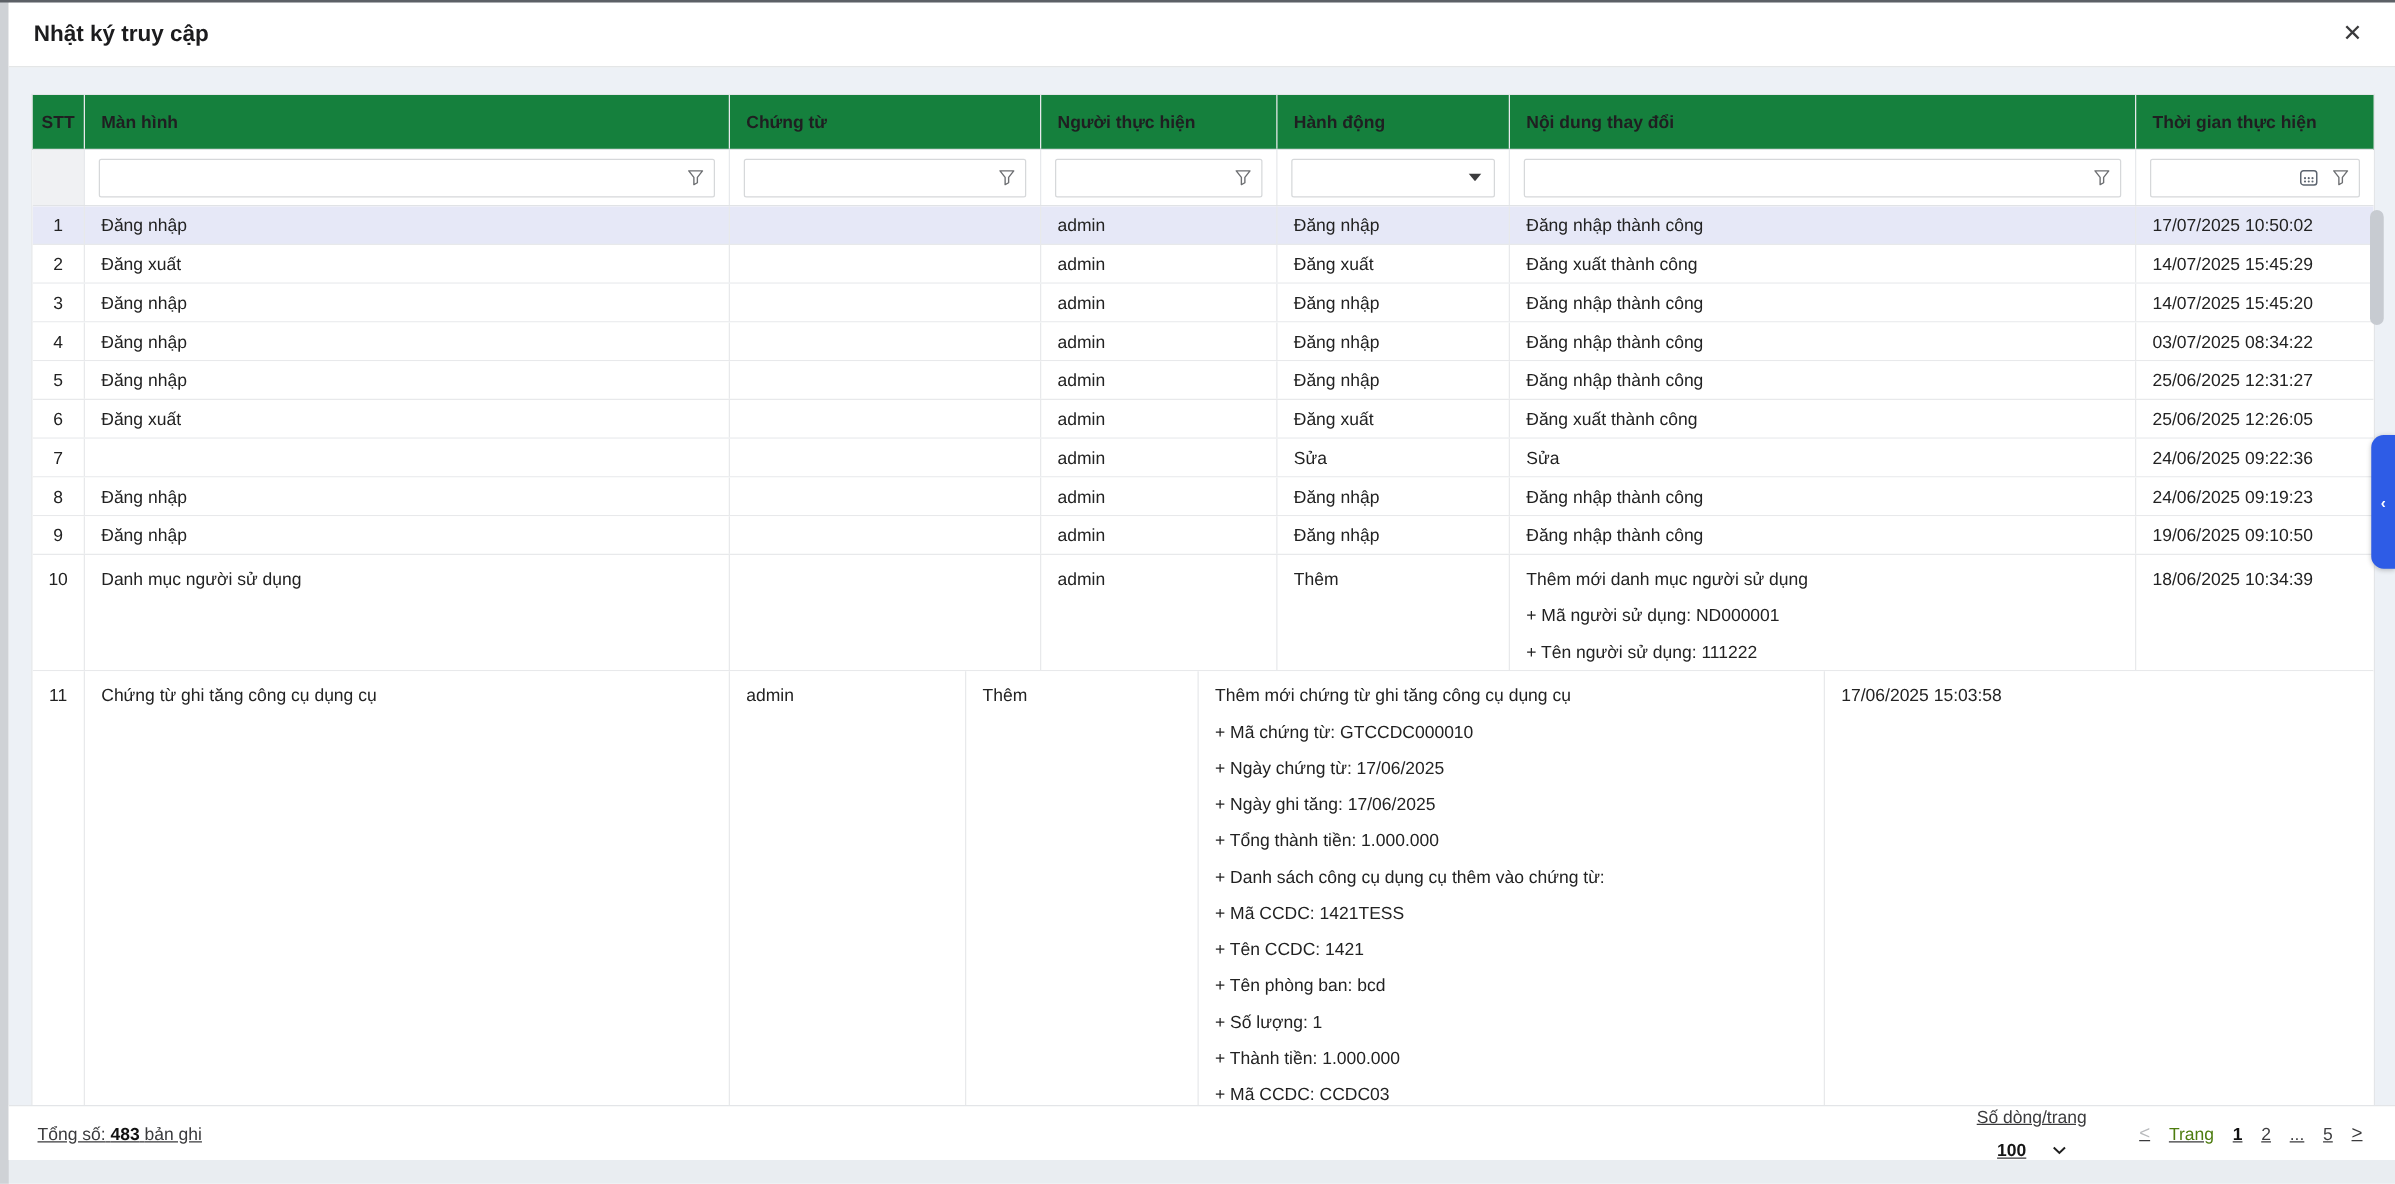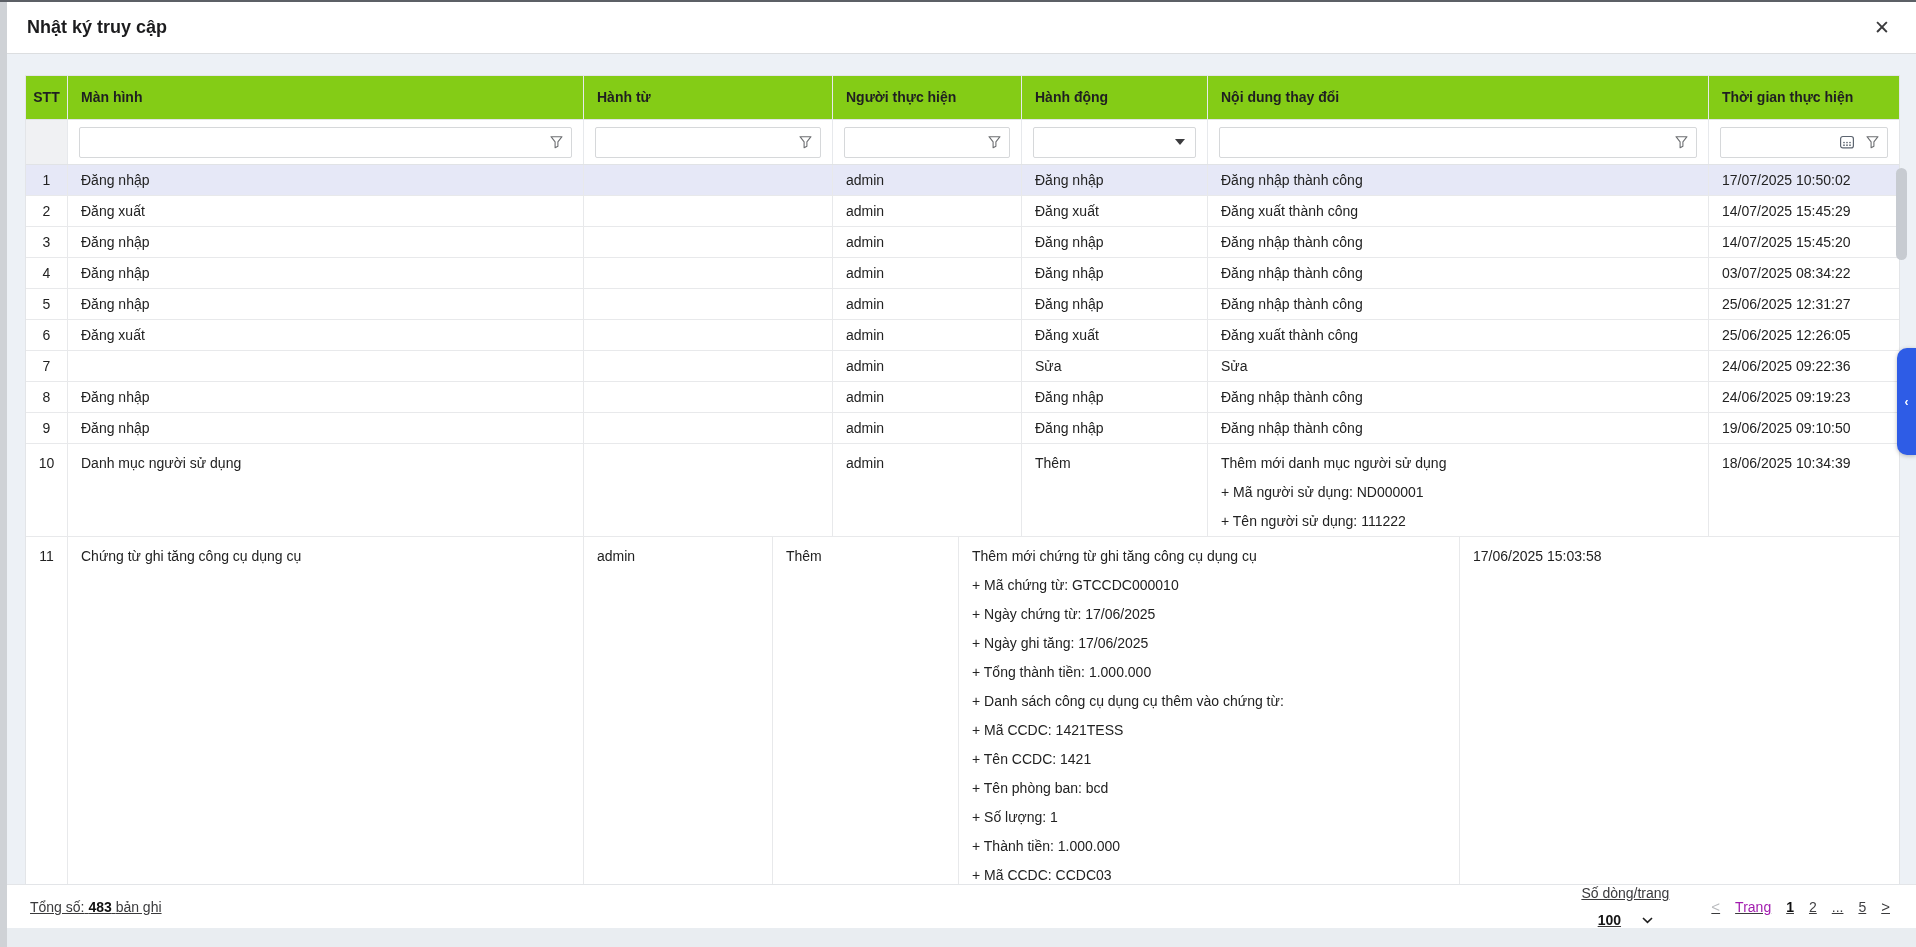--- a/index.html
+++ b/index.html
@@ -18,21 +18,21 @@
   .titlebar { flex:0 0 52px; border-bottom:1px solid #dcdee0; display:flex; align-items:center;
               padding:0 26px 0 20px; background:#fff; }
   .title { font-size:18px; font-weight:700; color:#1c1c1e; }
   .close { margin-left:auto; font-size:19px; color:#3a3a3c; cursor:pointer; line-height:1; }
 
   
   .content { flex:1 1 auto; background:#edf1f6; padding:21px 16px 0 18px; overflow:hidden; }
   .card { background:#fff; border:1px solid #e3e5e8; border-bottom:none; height:100%;
           overflow:hidden; display:flex; flex-direction:column; }
 
-  .thead { display:flex; background:#84cc16; border-bottom:1px solid #e1e3e6; flex:0 0 44px; }
+  .thead { display:flex; background:#15803d; border-bottom:1px solid #e1e3e6; flex:0 0 44px; }
   .th { font-weight:700; font-size:14px; color:#1f1f21; line-height:43px; padding:0 13px;
         border-right:1px solid #e7e9ec; white-space:nowrap; overflow:hidden; }
   .th:last-child { border-right:none; }
   .th.col0 { text-align:center; padding:0 4px; }
 
   .frow { display:flex; border-bottom:1px solid #e1e3e6; flex:0 0 45px; background:#fff; }
   .fcell { position:relative; border-right:1px solid #e7e9ec; display:flex; align-items:center; padding:0 11px; }
   .fcell:last-child { border-right:none; }
   .fcell.none { background:#f0f1f3; padding:0; }
   .fbox { position:relative; flex:1; height:31px; border:1px solid #d6d8da; border-radius:2px; background:#fff; }
@@ -66,21 +66,21 @@
 
   
   .footer { flex:0 0 43px; background:#fff; border-top:1px solid #e3e5e8; display:flex;
             align-items:center; padding:0 26px 0 23px; font-size:14px; color:#3a3a3c;text-decoration:underline; }
   .total b { color:#111; font-weight:700; }
   .rpp { margin-left:auto; display:flex; align-items:center; gap:11px;flex-direction:column; }
   .rpp-val { font-weight:700; color:#151515; display:flex; align-items:center; gap:21px; cursor:pointer; }
   .pager { display:flex; align-items:center; gap:15px; margin-left:42px; }
   .pg-prev { color:#b8babd; font-size:15px; cursor:default; }
   .pg-next { color:#3a3a3c; font-size:15px; cursor:pointer; }
-  .pg-label { color:#a21caf; }
+  .pg-label { color:#4d7c0f; }
   .pages { display:flex; gap:15px; }
   .page { color:#3f3f42; cursor:pointer; }
   .page.current { font-weight:700; color:#0f0f10; }
   .page.ellipsis { cursor:default; }
 
   
   .scroll-thumb { position:absolute; right:9px; top:168px; width:11px; height:92px;
                   background:#c7cbd1; border-radius:6px; z-index:4; cursor:pointer; }
   .side-tab { position:absolute; right:0; top:348px; width:19px; height:107px; background:#2e5ce6;
               border-radius:10px 0 0 10px; color:#fff; display:flex; align-items:center;
@@ -97,21 +97,21 @@
   <div class="titlebar">
     <div class="title">Nhật ký truy cập</div>
     <div class="close">✕</div>
   </div>
 
   <div class="content">
     <div class="card">
       <div class="thead" id="thead">
           <div class="th col0">STT</div>
           <div class="th col1">Màn hình</div>
-          <div class="th col2">Hành từ</div>
+          <div class="th col2">Chứng từ</div>
           <div class="th col3">Người thực hiện</div>
           <div class="th col4">Hành động</div>
           <div class="th col5">Nội dung thay đổi</div>
           <div class="th col6">Thời gian thực hiện</div>
         </div>
       <div class="frow" id="frow">
           <div class="fcell col0 none"></div>
           <div class="fcell col1">
             <div class="fbox"><input style=""><span class="icon-btn pos-funnel">
                 <svg width="15" height="15" viewBox="0 0 15 15">

